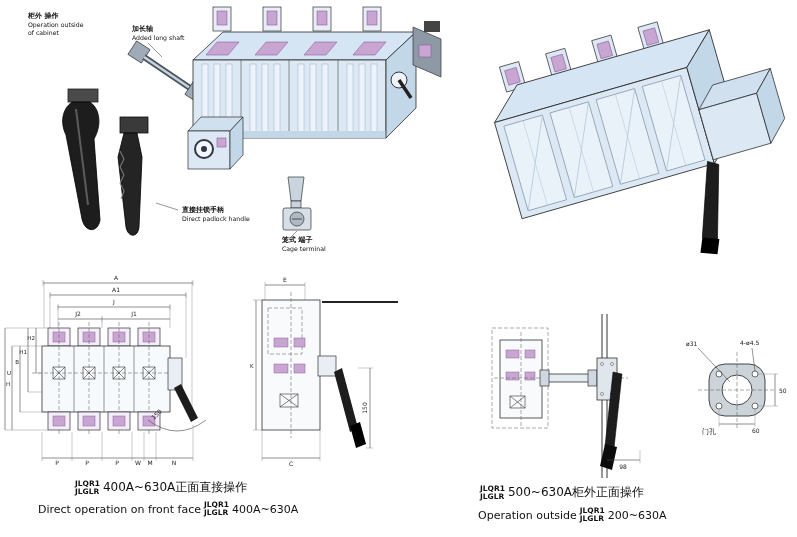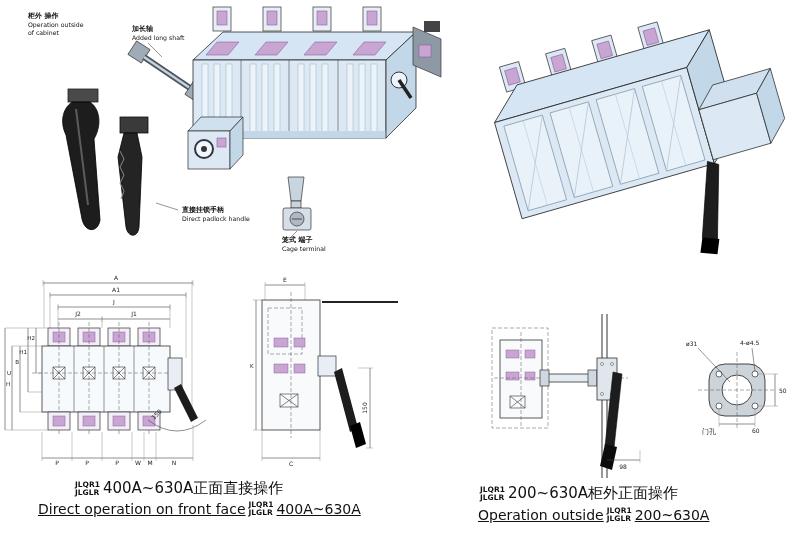--- a/index.html
+++ b/index.html
@@ -11,22 +11,22 @@
   .ann-zh{font-size:7px;font-weight:bold;}
   .ann-en{font-size:6.2px;}
   .dim{font-size:6px;fill:#222;}
   .dim55{font-size:5.5px;fill:#222;}
   .dimline{stroke:#444;stroke-width:0.6;fill:none;}
   .ext{stroke:#888;stroke-width:0.45;fill:none;}
   .thin{stroke:#2b2b2b;stroke-width:0.5;}
   .dash{stroke:#555;stroke-width:0.5;stroke-dasharray:4 2;fill:none;}
   .caption-row{position:absolute;display:flex;align-items:center;gap:3px;color:#111;white-space:nowrap;}
   .model-stack{display:flex;flex-direction:column;font-size:7.5px;line-height:8px;font-weight:bold;}
-  .zh-caption{font-size:15px;}
-  .en-caption{font-size:14px;text-decoration:underline;}
+  .zh-caption{font-size:12px;}
+  .en-caption{font-size:11px;}
 </style>
 </head>
 <body>
 
 <div class="page">
 
   <svg style="left:20px;top:5px" width="450" height="262" viewBox="0 0 450 262">
 
     <text x="8" y="13" class="ann-zh">柜外 操作</text>
     <text x="8" y="22" class="ann-en">Operation outside</text>
@@ -413,21 +413,21 @@
       <span>JLGLR</span>
     </div>
     <span class="en-caption">400A~630A</span>
   </div>
 
   <div class="caption-row" style="left:480px;top:484px">
     <div class="model-stack">
       <span>JLQR1</span>
       <span>JLGLR</span>
     </div>
-    <span class="zh-caption">200~630A柜外正面操作</span>
+    <span class="zh-caption">500~630A柜外正面操作</span>
   </div>
 
   <div class="caption-row" style="left:478px;top:507px">
     <span class="en-caption">Operation outside</span>
     <div class="model-stack">
       <span>JLQR1</span>
       <span>JLGLR</span>
     </div>
     <span class="en-caption">200~630A</span>
   </div>

